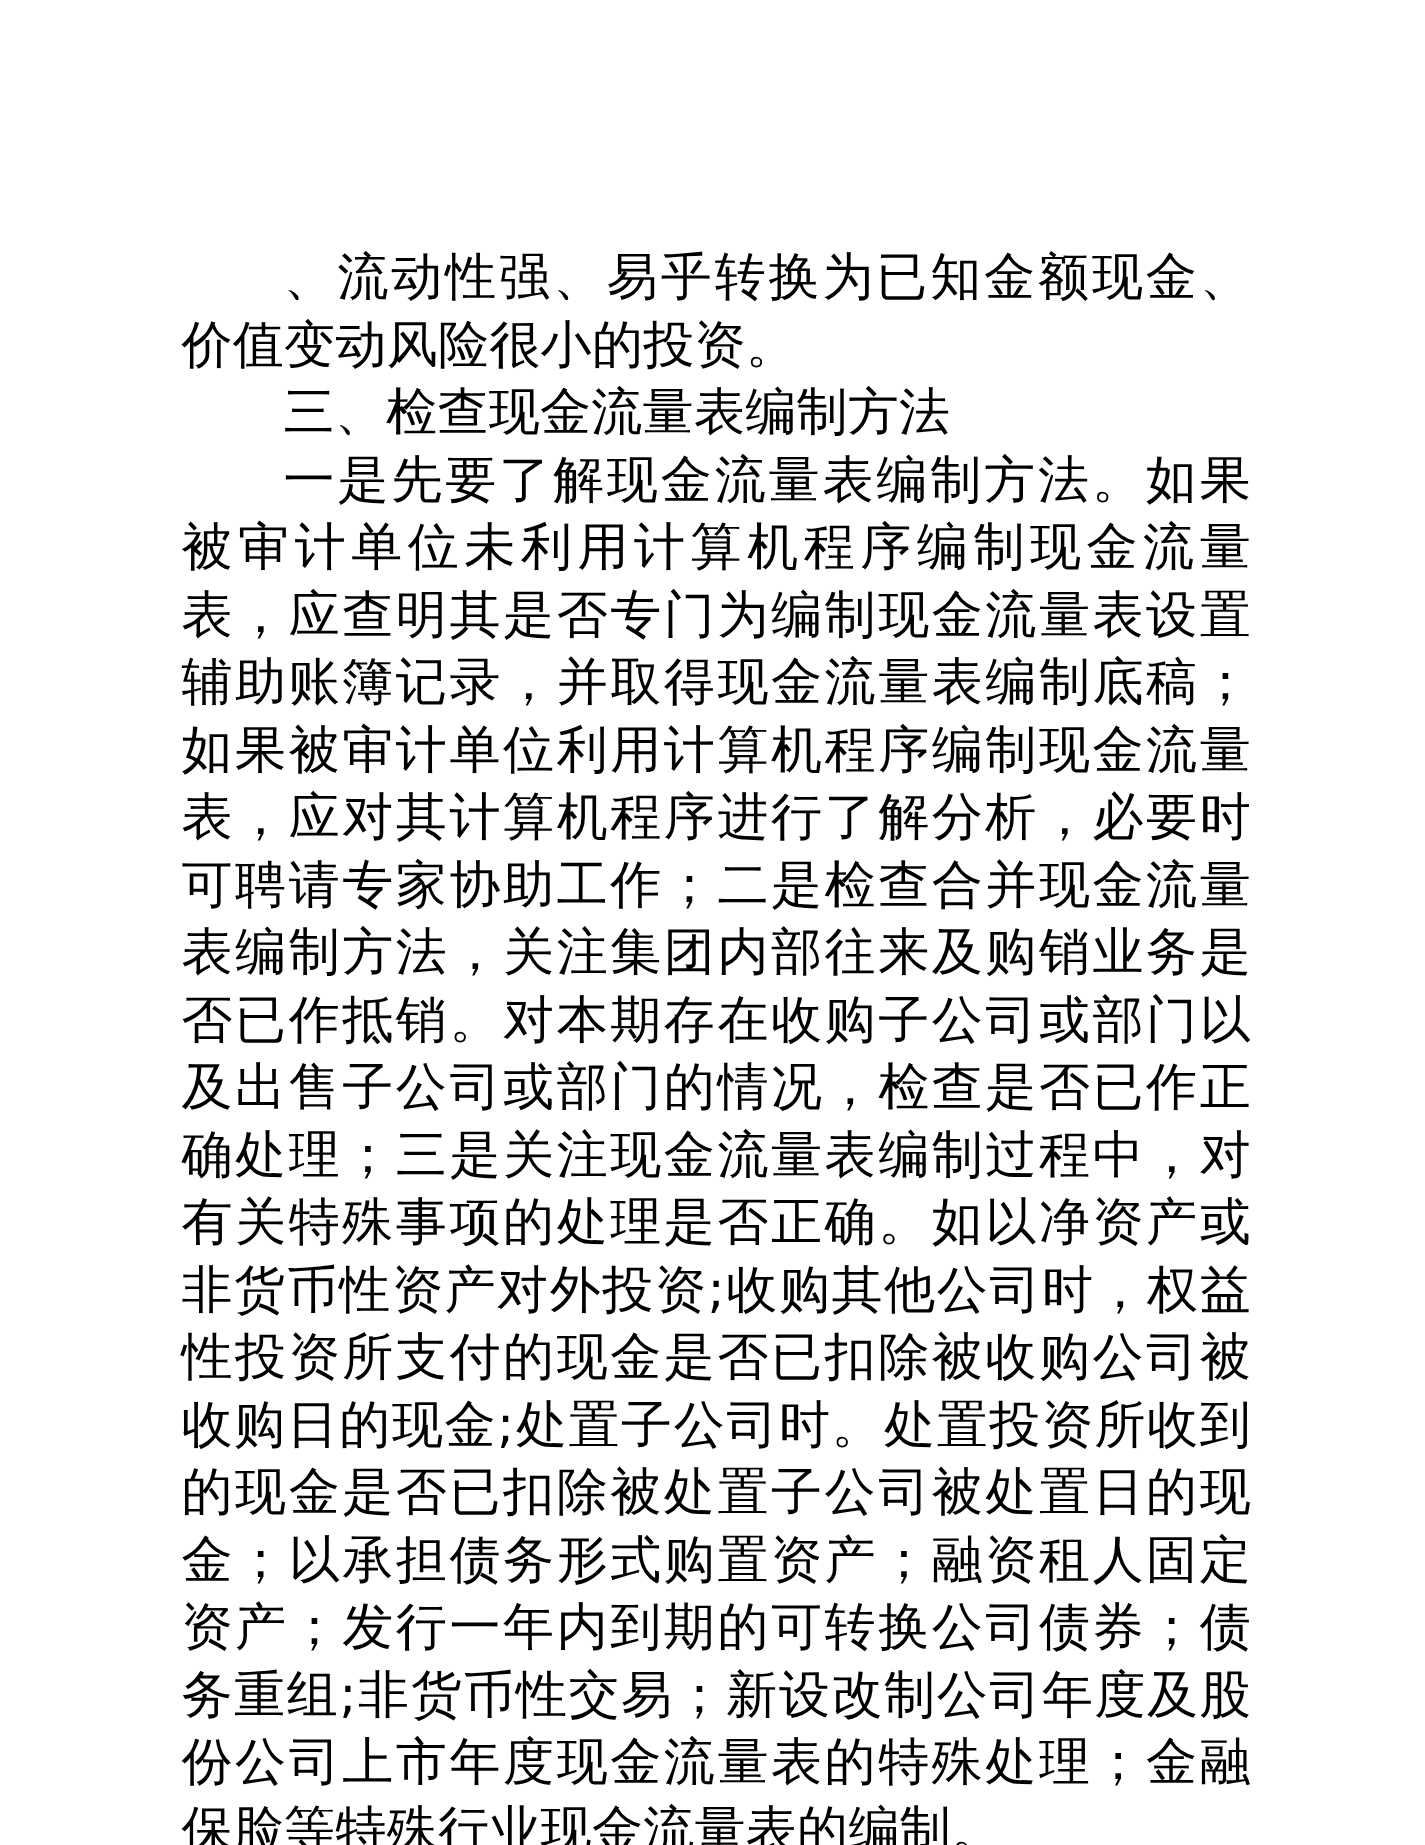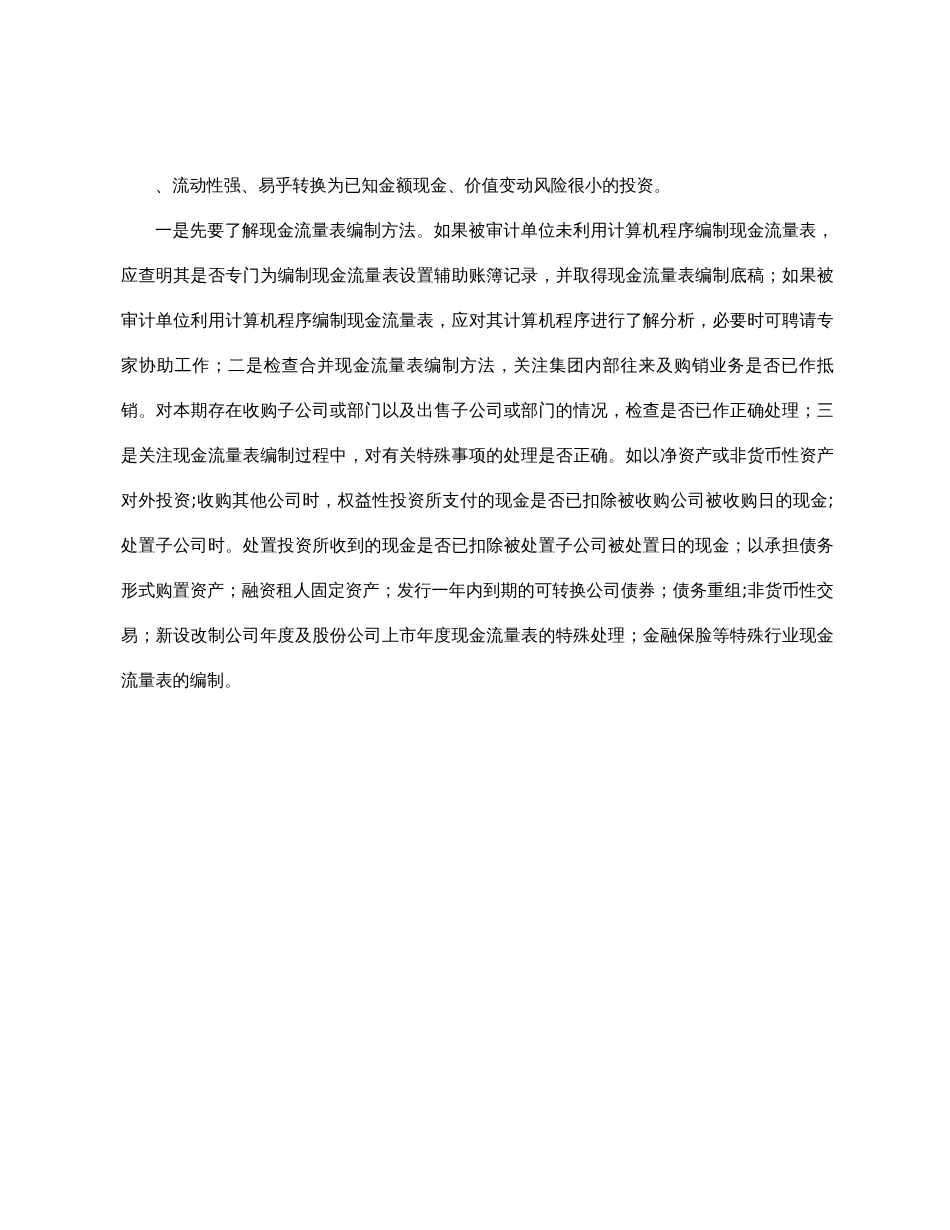--- a/index.html
+++ b/index.html
@@ -27,21 +27,21 @@
   #text-block {
     position: absolute;
     left: 121px;
     top: 163px;
     width: 713px;
   }
 
   .para {
     margin: 0;
     padding: 0;
-    font-size: 17px;
+    font-size: 34px;
     line-height: 45px;
     letter-spacing: 0.2px;
     color: #000000;
     text-align: justify;
     text-justify: inter-ideograph;
     word-break: break-all;
     white-space: normal;
   }
 
   .para.indent {
@@ -49,19 +49,20 @@
   }
 </style>
 </head>
 <body>
 
 <div id="page">
   <div id="text-block">
 
     <p class="para indent">、流动性强、易乎转换为已知金额现金、价值变动风险很小的投资。</p>
 
+    <p class="para indent">三、检查现金流量表编制方法</p>
 
     <p class="para indent">一是先要了解现金流量表编制方法。如果被审计单位未利用计算机程序编制现金流量表，应查明其是否专门为编制现金流量表设置辅助账簿记录，并取得现金流量表编制底稿；如果被审计单位利用计算机程序编制现金流量表，应对其计算机程序进行了解分析，必要时可聘请专家协助工作；二是检查合并现金流量表编制方法，关注集团内部往来及购销业务是否已作抵销。对本期存在收购子公司或部门以及出售子公司或部门的情况，检查是否已作正确处理；三是关注现金流量表编制过程中，对有关特殊事项的处理是否正确。如以净资产或非货币性资产对外投资;收购其他公司时，权益性投资所支付的现金是否已扣除被收购公司被收购日的现金;处置子公司时。处置投资所收到的现金是否已扣除被处置子公司被处置日的现金；以承担债务形式购置资产；融资租人固定资产；发行一年内到期的可转换公司债券；债务重组;非货币性交易；新设改制公司年度及股份公司上市年度现金流量表的特殊处理；金融保脸等特殊行业现金流量表的编制。</p>
 
 
 
   </div>
 </div>
 
 </body></html>

